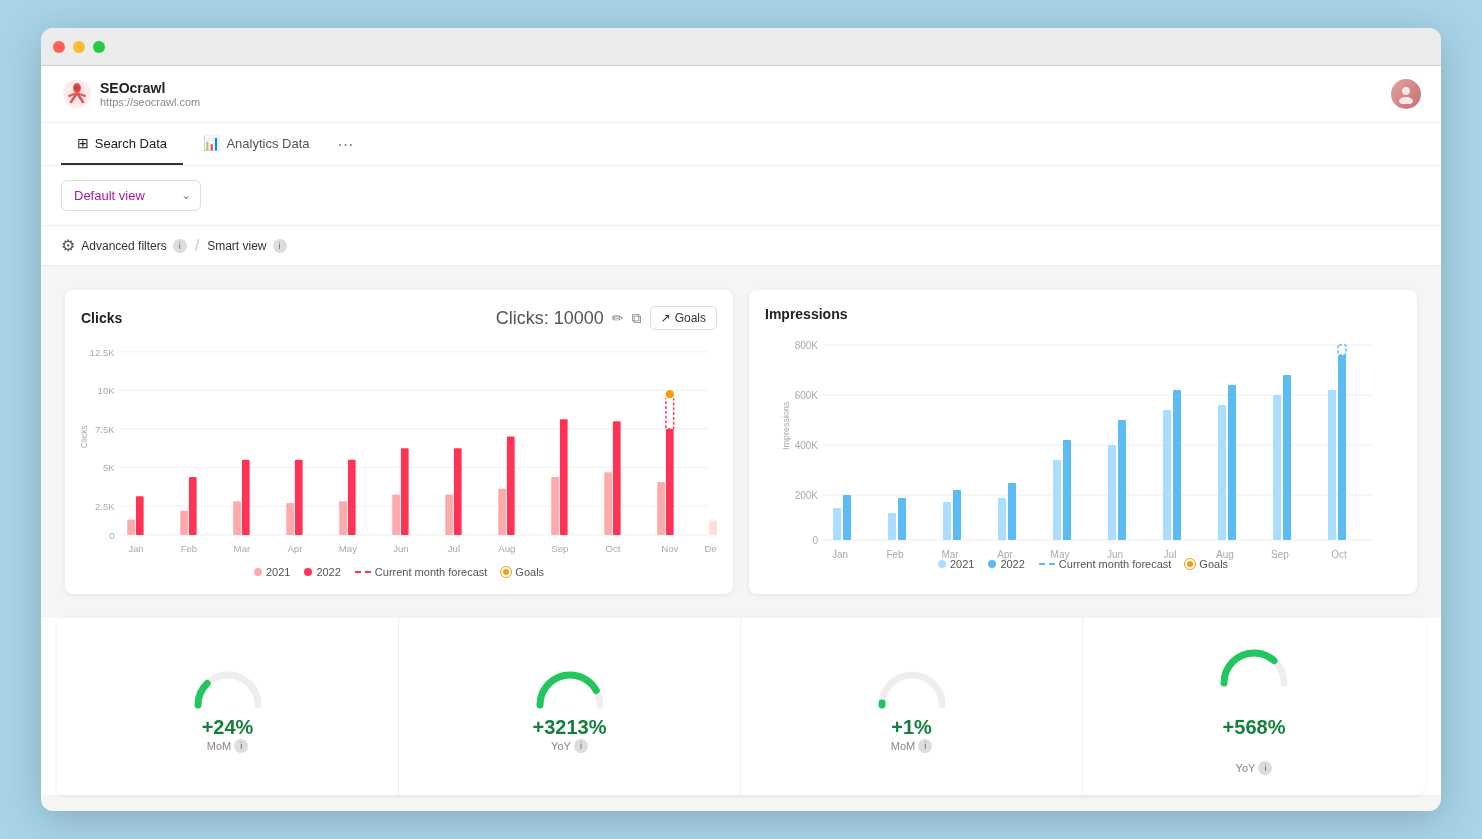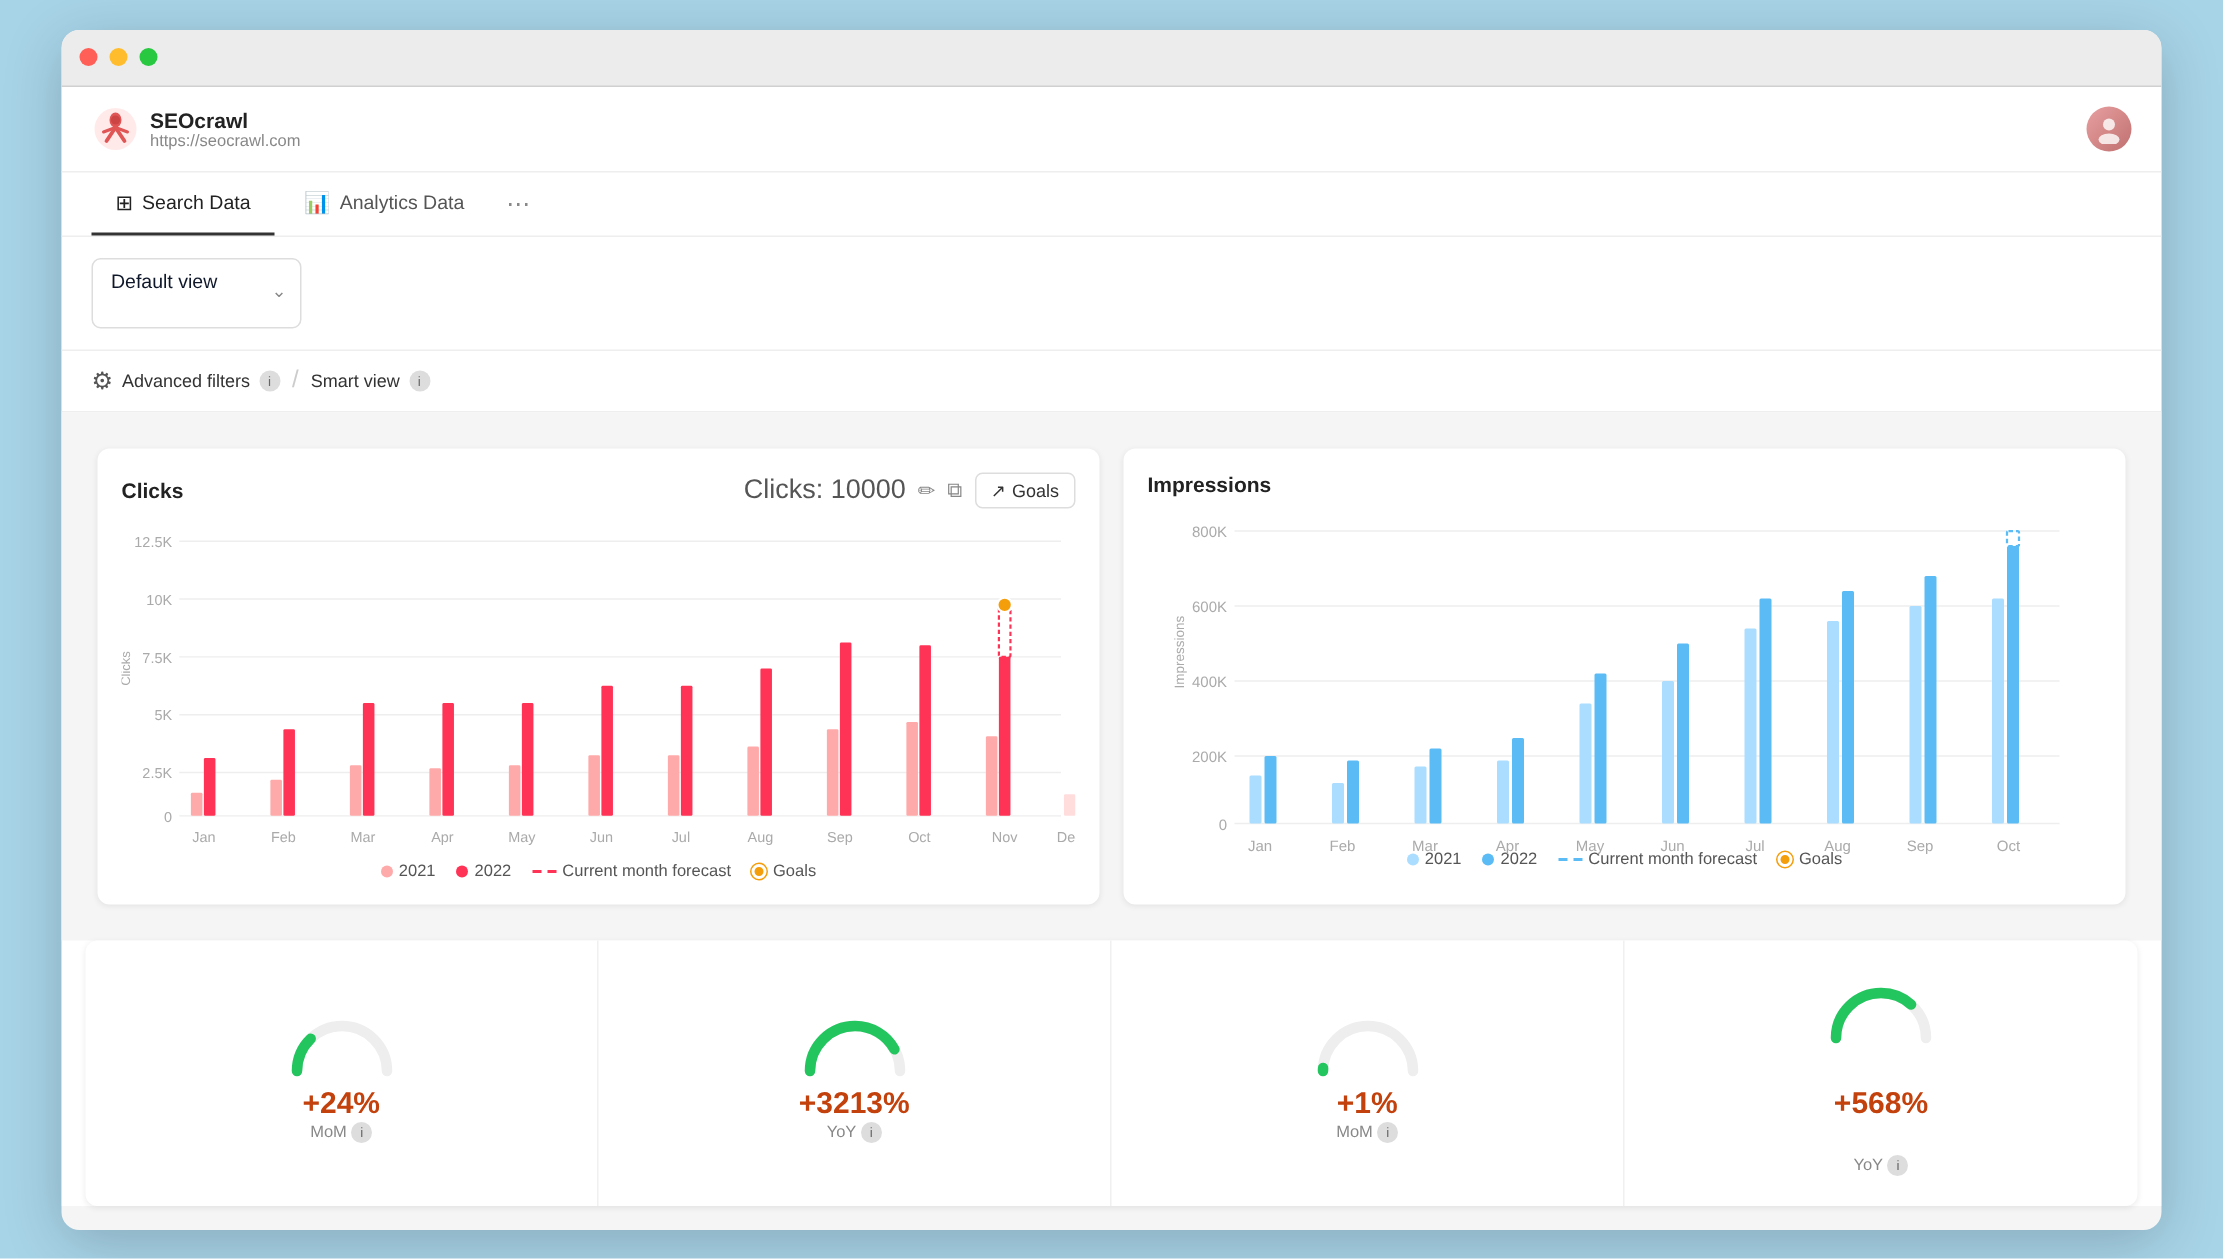--- a/index.html
+++ b/index.html
@@ -103,23 +103,23 @@
     .toolbar {
       padding: 14px 20px;
       border-bottom: 1px solid #eee;
       display: flex;
       align-items: center;
       gap: 12px;
     }
     .select-view {
       border: 1px solid #ddd;
       border-radius: 6px;
-      padding: 7px 30px 23px 12px;
+      padding: 7px 30px 7px 12px;
       font-size: 13px;
-      color: #0f172a;
+      color: #a21caf;
       background: white;
       appearance: none;
       cursor: pointer;
       min-width: 140px;
       position: relative;
     }
     .select-wrapper {
       position: relative;
       display: inline-block;
     }
@@ -298,21 +298,21 @@
     .metric-card:last-child { border-right: none; gap: 22px; }
     .metric-gauge {
       position: relative;
       width: 80px;
       height: 50px;
       margin-bottom: 6px;
     }
     .metric-value {
       font-size: 20px;
       font-weight: 700;
-      color: #c2410c;
+      color: #15803d;
       text-align: center;
     }
     .metric-label {
       font-size: 11px;
       color: #888;
       display: flex;
       align-items: center;
       gap: 3px;
     }
   </style>

